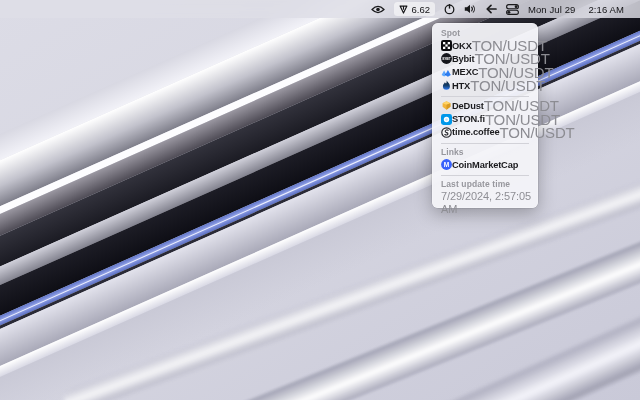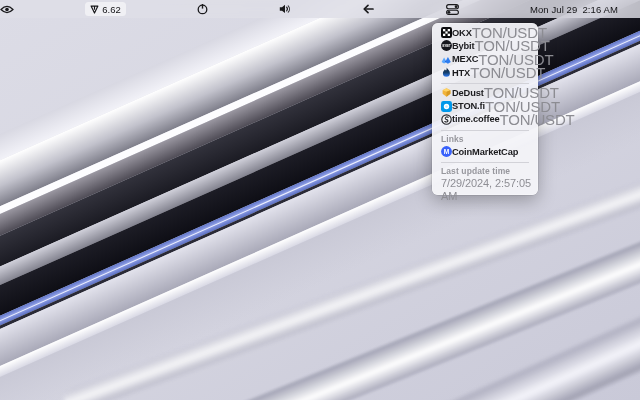--- a/index.html
+++ b/index.html
@@ -22,24 +22,24 @@
   .s-darkline  { top:293px; height:3px;  background:#2a2a36; }
   .s-silver3   { top:296px; height:34px; background:linear-gradient(#e2e2ec,#a9a9b8); }
   .s-whiteridge{ top:330px; height:10px; background:linear-gradient(#ffffff,#d8d8e4); }
   .s-fadeout   { top:340px; height:46px; background:linear-gradient(#c9c9d6,rgba(201,201,214,0)); }
   .ridge { position:absolute; border-radius:40px; }
   .ridge-a { left:150px; top:280px; width:800px; height:38px; transform:rotate(-22deg); background:linear-gradient(#9fa0b2,#ffffff 55%,#a8a8ba); filter:blur(1.5px); }
   .ridge-b { left:220px; top:338px; width:760px; height:48px; transform:rotate(-24deg); background:linear-gradient(#ababbd,#f6f6fc 50%,#9898aa); filter:blur(2px); }
   .ridge-c { left:40px;  top:252px; width:820px; height:24px; transform:rotate(-20deg); background:linear-gradient(#c4c4d2,#ffffff,#b2b2c2); filter:blur(2px); opacity:.85; }
 
   
-  .menubar { position:absolute; top:0; left:0; right:0; height:18px; display:flex; align-items:center; justify-content:space-between; gap:9px; padding-right:22px; background:rgba(222,222,230,0.82); backdrop-filter:blur(8px); -webkit-backdrop-filter:blur(8px); z-index:5; }
+  .menubar { position:absolute; top:0; left:0; right:0; height:18px; display:flex; align-items:center; justify-content:flex-end; gap:9px; padding-right:16px; background:rgba(222,222,230,0.82); backdrop-filter:blur(8px); -webkit-backdrop-filter:blur(8px); z-index:5; }
   .mb-icon { display:flex; align-items:center; justify-content:center; height:18px; }
   .mb-pill { display:flex; align-items:center; gap:3px; height:14px; padding:0 5px; border-radius:3.5px; background:rgba(255,255,255,0.55); font-size:9.5px; font-weight:500; color:#141417; }
-  .mb-clock { display:flex; gap:5px; font-size:9.5px; font-weight:500; color:#141417; letter-spacing:0.1px; }
+  .mb-clock { display:flex; gap:13px; font-size:9.5px; font-weight:500; color:#141417; letter-spacing:0.1px; }
   .mb-icon svg { display:block; }
 
   
   .dropdown { position:absolute; left:432px; top:23px; width:106px; z-index:6; background:rgba(243,243,248,0.95); border-radius:6px; box-shadow:0 6px 18px rgba(0,0,0,0.28), 0 0 0 0.5px rgba(0,0,0,0.14), inset 0 0 0 0.5px rgba(255,255,255,0.55); padding:3px 5px 5px 9px; }
   .dd-header { font-size:8.5px; font-weight:700; color:#97979d; height:12px; line-height:12px; margin-top:1px; letter-spacing:0.1px; }
   .dd-item { display:flex; align-items:center; height:13.3px; gap:0; cursor:default; }
   .dd-ic { width:11px; height:11px; flex:0 0 11px; display:flex; align-items:center; justify-content:center; }
   .dd-ic svg { display:block; }
   .dd-name { font-size:9.3px; font-weight:700; color:#1b1b1e; white-space:nowrap; letter-spacing:-0.15px; }
   .dd-pair { font-size:15px; font-weight:400; color:#8c8c92; white-space:nowrap; letter-spacing:-0.15px; }
@@ -123,20 +123,21 @@
     </div>
 
     <div class="mb-clock">
       <span>Mon Jul 29</span>
       <span>2:16 AM</span>
     </div>
   </div>
 
   <div class="dropdown">
 
+    <div class="dd-header">Spot</div>
 
     <div class="dd-item">
       <span class="dd-ic">
         <svg width="11" height="11" viewBox="0 0 11 11">
           <rect width="11" height="11" rx="2.2" fill="#0b0b0e"></rect>
           <rect x="2" y="2" width="2.3" height="2.3" fill="#fff"></rect>
             <rect x="6.7" y="2" width="2.3" height="2.3" fill="#fff"></rect>
           <rect x="4.35" y="4.35" width="2.3" height="2.3" fill="#fff"></rect>
           <rect x="2" y="6.7" width="2.3" height="2.3" fill="#fff"></rect>
             <rect x="6.7" y="6.7" width="2.3" height="2.3" fill="#fff"></rect>

